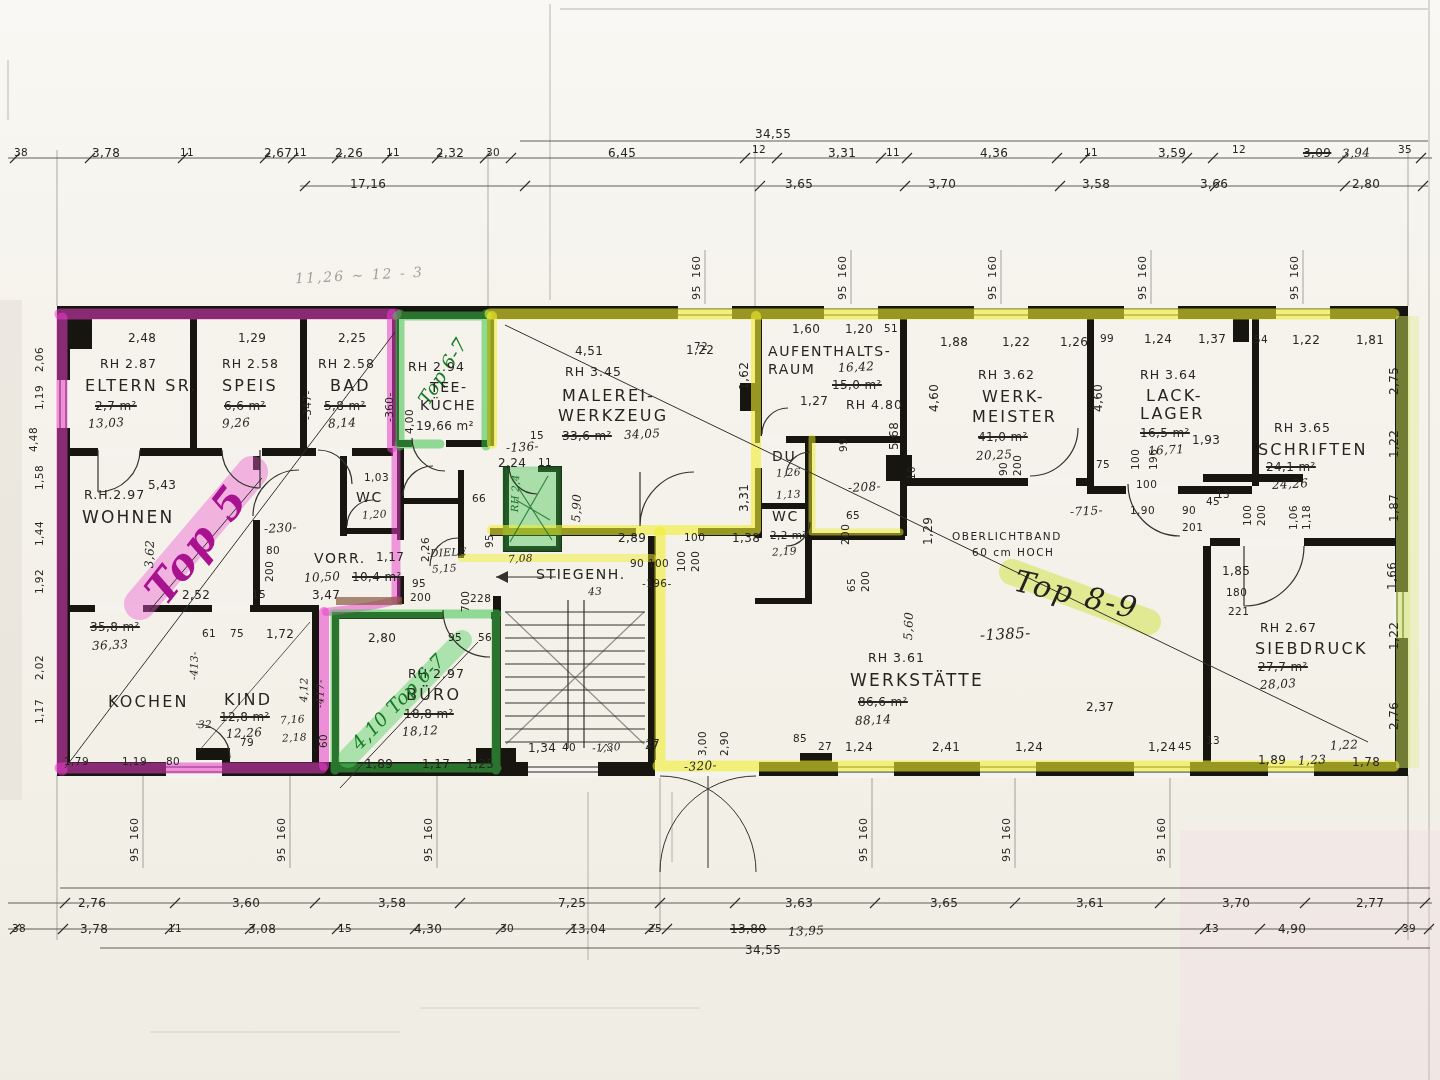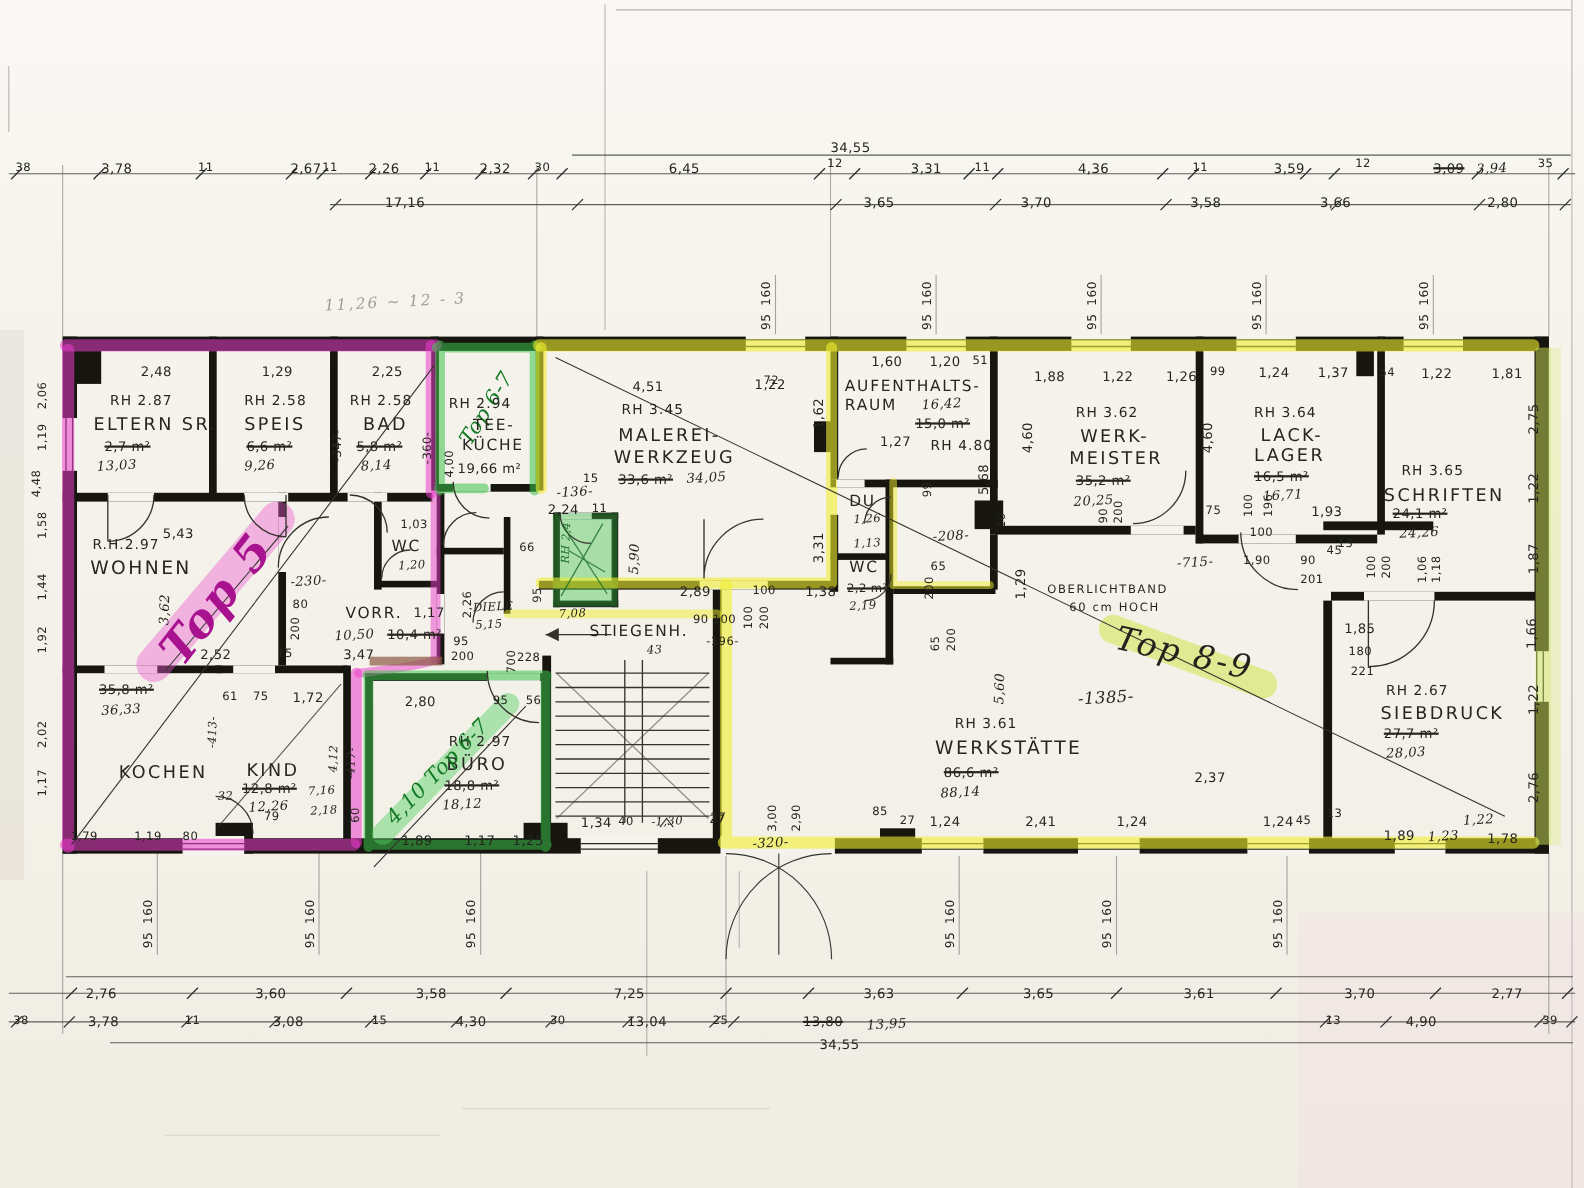--- a/index.html
+++ b/index.html
@@ -356,21 +356,21 @@
   <span class="lb r" style="left:888px;top:450px">5,68</span>
   <span class="lb r" style="left:922px;top:545px">1,29</span>
   <span class="lb h" style="left:1070px;top:505px">-715-</span>
 
   <span class="lb" style="left:940px;top:336px">1,88</span>
   <span class="lb" style="left:1002px;top:336px">1,22</span>
   <span class="lb" style="left:1060px;top:336px">1,26</span>
   <span class="lb rh" style="left:978px;top:369px">RH 3.62</span>
   <span class="lb n" style="left:982px;top:389px">WERK-</span>
   <span class="lb n" style="left:972px;top:409px">MEISTER</span>
-  <span class="lb x" style="left:978px;top:431px">35,2 m²</span>
+  <span class="lb x" style="left:978px;top:431px">41,0 m²</span>
   <span class="lb h" style="left:976px;top:449px">20,25</span>
   <span class="lb r" style="left:928px;top:412px">4,60</span>
   <span class="lb r sm" style="left:998px;top:476px">90</span>
   <span class="lb r sm" style="left:1012px;top:476px">200</span>
   <span class="lb r sm" style="left:906px;top:480px">10</span>
 
   <span class="lb sm" style="left:952px;top:531px;letter-spacing:1.5px">OBERLICHTBAND</span>
   <span class="lb sm" style="left:972px;top:547px;letter-spacing:1.5px">60 cm HOCH</span>
 
   <span class="lb sm" style="left:1100px;top:333px">99</span>
@@ -378,21 +378,21 @@
   <span class="lb" style="left:1198px;top:333px">1,37</span>
   <span class="lb rh" style="left:1140px;top:369px">RH 3.64</span>
   <span class="lb n" style="left:1146px;top:388px">LACK-</span>
   <span class="lb n" style="left:1140px;top:406px">LAGER</span>
   <span class="lb x" style="left:1140px;top:427px">16,5 m²</span>
   <span class="lb h" style="left:1148px;top:444px">16,71</span>
   <span class="lb r" style="left:1092px;top:412px">4,60</span>
   <span class="lb sm" style="left:1096px;top:459px">75</span>
   <span class="lb r sm" style="left:1130px;top:470px">100</span>
   <span class="lb r sm" style="left:1148px;top:470px">196</span>
-  <span class="lb" style="left:1192px;top:459px">1,93</span>
+  <span class="lb" style="left:1192px;top:434px">1,93</span>
   <span class="lb sm" style="left:1136px;top:479px">100</span>
   <span class="lb sm" style="left:1130px;top:505px">1,90</span>
   <span class="lb sm" style="left:1182px;top:505px">90</span>
   <span class="lb sm" style="left:1182px;top:522px">201</span>
   <span class="lb sm" style="left:1206px;top:496px">45</span>
 
   <span class="lb sm" style="left:1254px;top:334px">54</span>
   <span class="lb" style="left:1292px;top:334px">1,22</span>
   <span class="lb" style="left:1356px;top:334px">1,81</span>
   <span class="lb rh" style="left:1274px;top:422px">RH 3.65</span>

